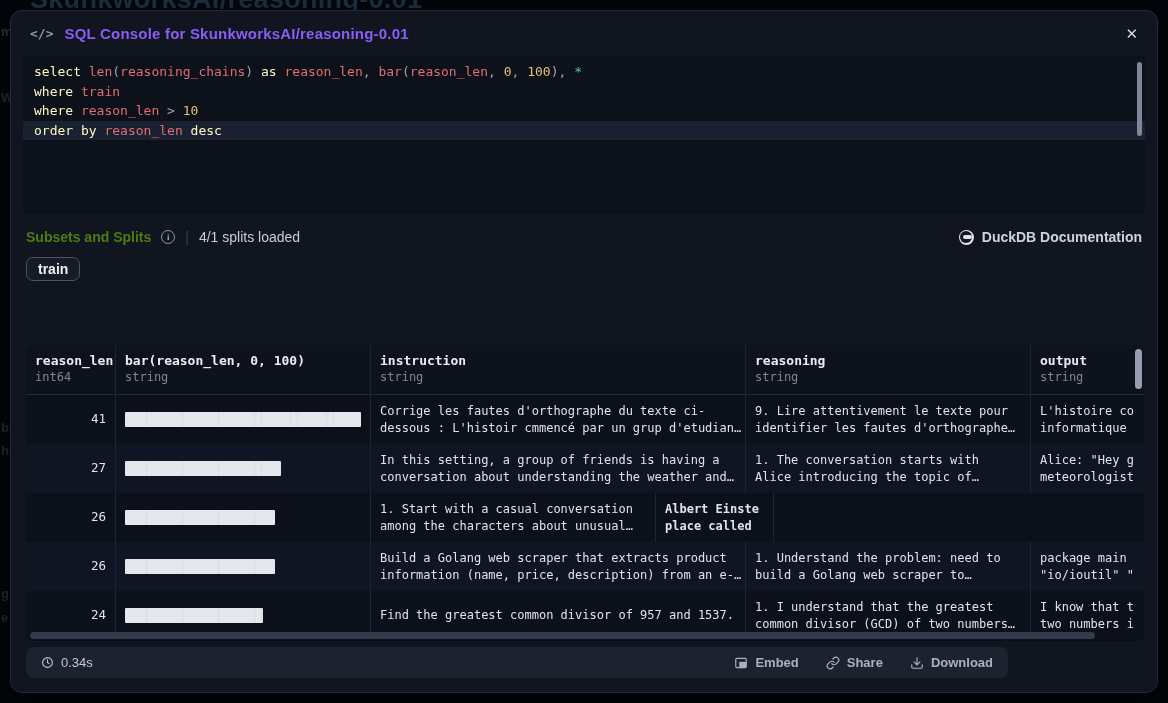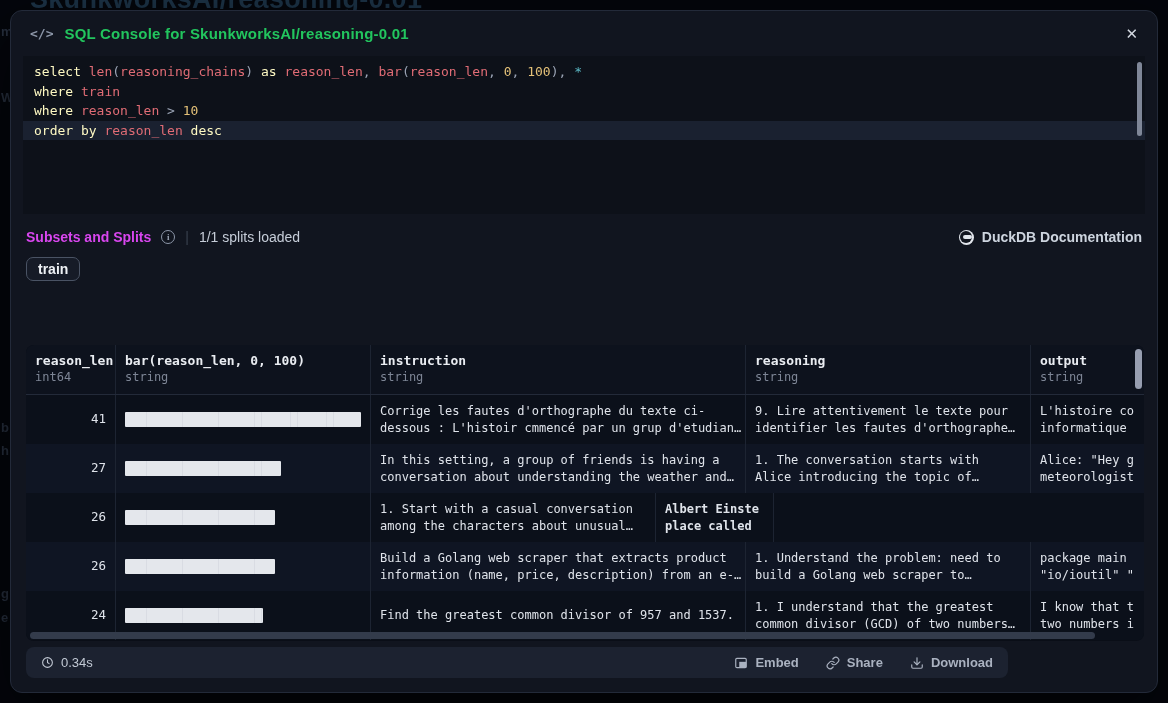--- a/index.html
+++ b/index.html
@@ -12,38 +12,38 @@
   .edge-frag { position:absolute; left:1px; font-size:13px; color:#27303f; font-weight:600; }
 
   
   .modal { position:absolute; left:10px; top:10px; width:1148px; height:683px;
     background:#11151f; border:1px solid #232a39; border-radius:12px;
     box-shadow:0 24px 70px rgba(0,0,0,.65); }
 
   .modal-header { position:absolute; top:0; left:0; right:0; height:45px;
     display:flex; align-items:center; padding:0 19px; gap:11px; }
   .code-icon { font-family:"DejaVu Sans Mono",monospace; color:#8d97a9; font-size:13px; font-weight:700; }
-  .modal-title { font-size:15px; font-weight:700; color:#22c55e; letter-spacing:.2px; }
+  .modal-title { font-size:15px; font-weight:700; color:#8b5cf6; letter-spacing:.2px; }
   .close-btn { margin-left:auto; color:#d3d8e0; font-size:15px; cursor:pointer; line-height:1; }
 
   
   .editor { position:absolute; left:12px; right:12px; top:45px; height:158px;
     background:#0d1119; font-family:"DejaVu Sans Mono",monospace; font-size:13px;
     line-height:19.5px; padding-top:6px; overflow:hidden; }
   .code-line { padding-left:11px; height:19.5px; white-space:pre; }
   .code-line.active { background:#1a2130; }
   .tok-kw { color:#fef9c3; } .tok-id { color:#e06c75; } .tok-num { color:#e3c078; }
   .tok-pn { color:#9ba4b5; } .tok-op { color:#5bb8c4; }
   .editor-scrollbar { position:absolute; right:3px; top:6px; width:5px; height:146px; }
   .editor-thumb { width:5px; height:74px; background:#7f8798; border-radius:3px; }
 
   
   .subsets-row { position:absolute; top:218px; left:15px; right:15px;
     display:flex; align-items:center; gap:10px; }
-  .subsets-heading { font-size:14px; font-weight:700; color:#d946ef; }
+  .subsets-heading { font-size:14px; font-weight:700; color:#4d7c0f; }
   .info-circle { width:14px; height:14px; border:1.2px solid #8d97a9; border-radius:50%;
     color:#9aa3b3; font-size:9px; font-weight:700; display:flex; align-items:center;
     justify-content:center; font-family:"Liberation Serif",serif; }
   .vbar { color:#39414f; font-size:14px; }
   .status { font-size:14px; color:#c6cdd8; }
   .doc-link { margin-left:auto; display:flex; gap:8px; align-items:center;
     color:#cdd4de; font-size:14px; font-weight:600; cursor:pointer; }
   .duck { width:15px; height:15px; border-radius:50%; background:#e2e6ec; position:relative; }
   .duck::after { content:""; position:absolute; left:1.5px; top:1.5px; width:12px; height:12px;
     border-radius:50%; background:#12161f; }
@@ -123,21 +123,21 @@
       </div>
     <div class="editor-scrollbar">
       <div class="editor-thumb"></div>
     </div>
   </div>
 
   <div class="subsets-row">
     <span class="subsets-heading">Subsets and Splits</span>
     <span class="info-circle">i</span>
     <span class="vbar">|</span>
-    <span class="status">1/1 splits loaded</span>
+    <span class="status">4/1 splits loaded</span>
     <span class="doc-link">
       <span class="duck"></span>
       <span>DuckDB Documentation</span>
     </span>
   </div>
 
   <div class="split-pill">train</div>
 
 
   <div class="table">

